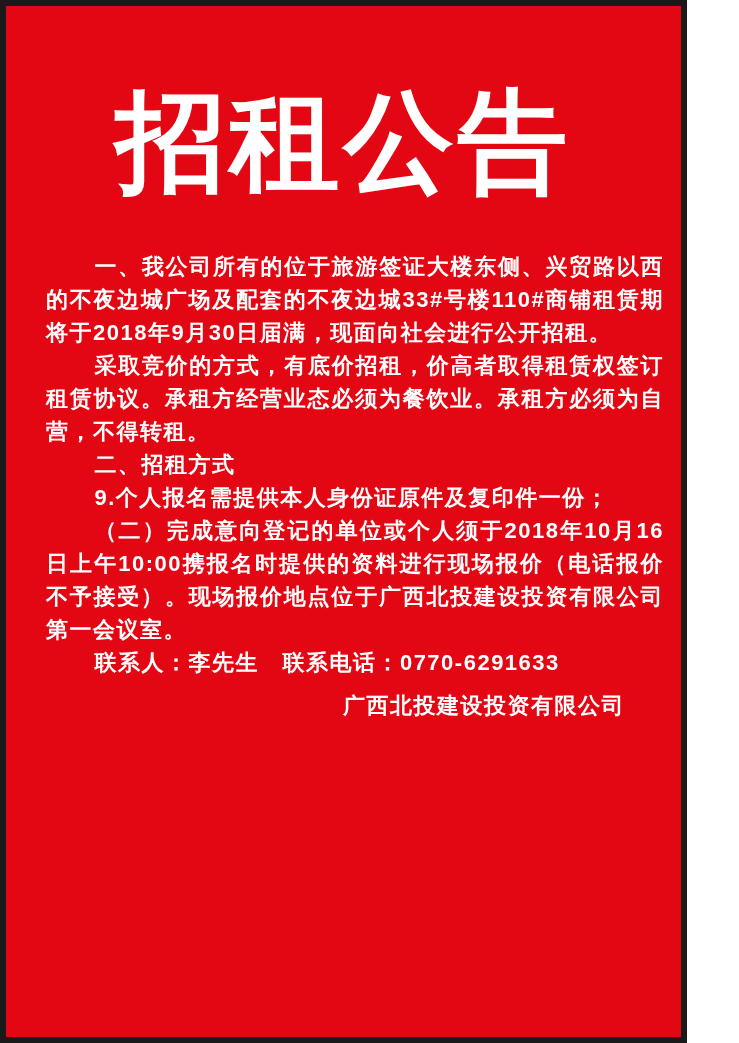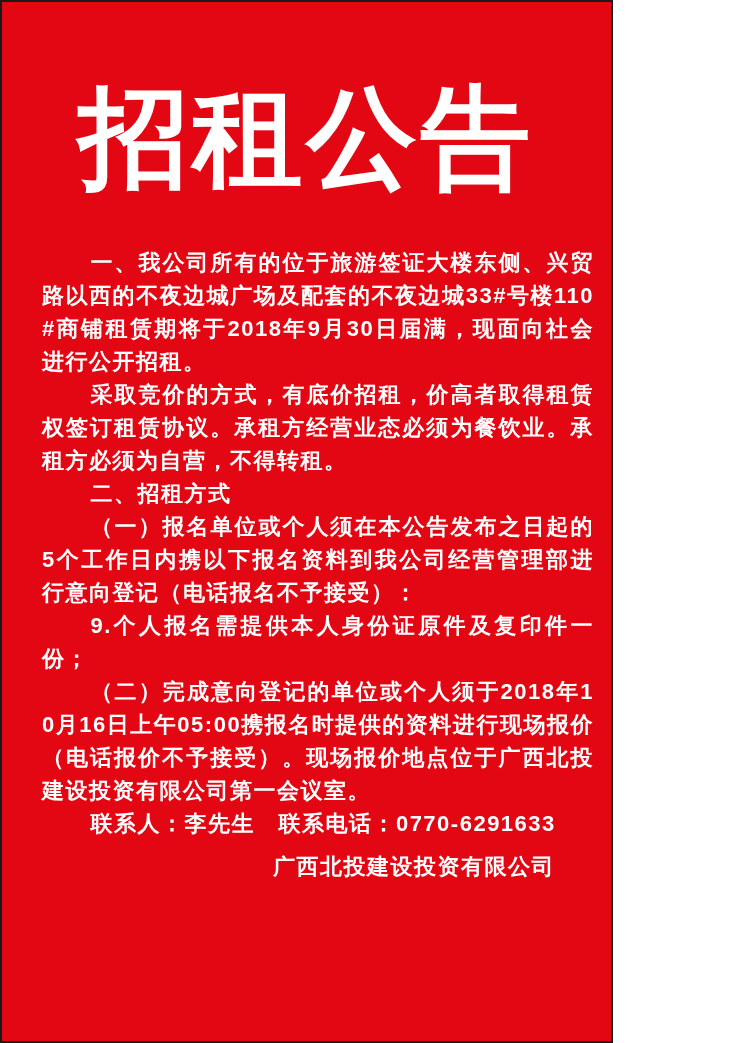--- a/index.html
+++ b/index.html
@@ -3,25 +3,25 @@
 <meta charset="utf-8">
 <title>招租公告</title>
 <style>
   html, body {
     margin: 0;
     padding: 0;
     background: #ffffff;
   }
   .poster {
     position: relative;
-    width: 613px;
+    width: 687px;
     height: 1043px;
     box-sizing: border-box;
     background: #e30613;
-    border: 2px solid #0f172a;
+    border: 6px solid #0f172a;
     overflow: hidden;
     font-family: "Liberation Sans", sans-serif;
     color: #ffffff;
   }
   .title {
     margin: 82px 0 0 0;
     text-align: center;
     font-family: "Liberation Serif", serif;
     font-weight: 900;
     font-size: 110px;
@@ -62,23 +62,22 @@
 <body>
 
 <div class="poster" style="background: rgb(227, 6, 19); color: rgb(255, 255, 255); border-color: rgb(26, 26, 26);">
 
   <h1 class="title">招租公告</h1>
 
   <div class="content">
     <p class="para">一、我公司所有的位于旅游签证大楼东侧、兴贸路以西的不夜边城广场及配套的不夜边城33#号楼110#商铺租赁期将于2018年9月30日届满，现面向社会进行公开招租。</p>
     <p class="para">采取竞价的方式，有底价招租，价高者取得租赁权签订租赁协议。承租方经营业态必须为餐饮业。承租方必须为自营，不得转租。</p>
     <p class="para">二、招租方式</p>
-    <p class="para">（一）报名单位或个人须在本公告发布之日起的5个工作日内携以下报名资料到我公司经营管理部进行意向登记（电话报名不予接受）：</p>
     <p class="para">9.个人报名需提供本人身份证原件及复印件一份；</p>
-    <p class="para">（二）完成意向登记的单位或个人须于2018年10月16日上午05:00携报名时提供的资料进行现场报价（电话报价不予接受）。现场报价地点位于广西北投建设投资有限公司第一会议室。</p>
+    <p class="para">（二）完成意向登记的单位或个人须于2018年10月16日上午10:00携报名时提供的资料进行现场报价（电话报价不予接受）。现场报价地点位于广西北投建设投资有限公司第一会议室。</p>
     <p class="para">联系人：李先生　联系电话：0770-6291633</p>
   </div>
 
   <div class="signature">
     <div class="signature-inner">
       <div>广西北投建设投资有限公司</div>
       
     </div>
   </div>
 

